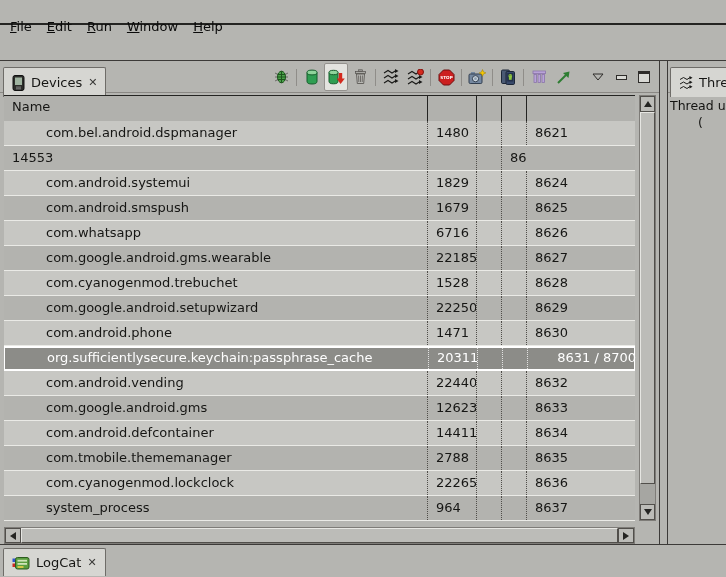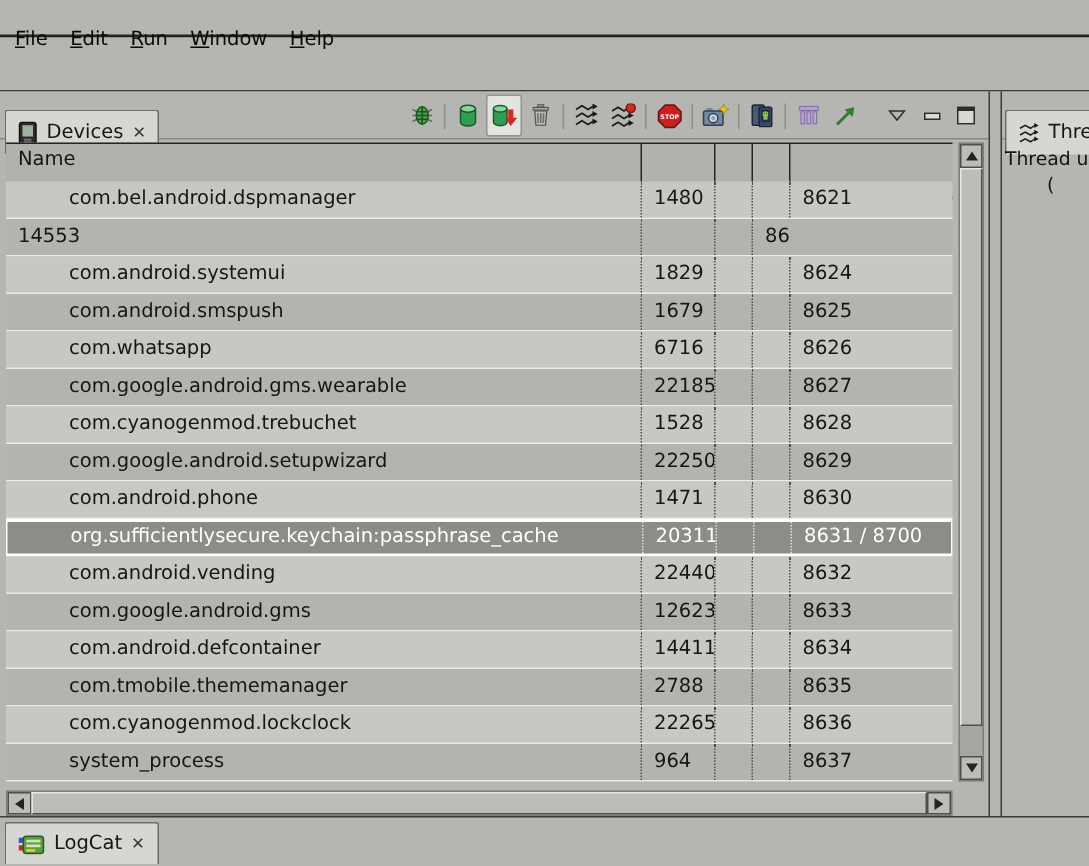--- a/index.html
+++ b/index.html
@@ -15,21 +15,21 @@
   .toolstrip { height:35px; background:#b5b5b1; }
 
   
   .main { height:484px; border-top:1px solid #3c3a38; display:flex; }
   .devices-pane { width:660px; position:relative; background:#b5b5b1; border-right:1px solid #3c3a38; }
   .sash { width:7px; background:#b5b5b1; }
   .threads-pane { flex:1; position:relative; background:#b5b5b1; border-left:1px solid #3c3a38; overflow:hidden; }
 
   
   .tabrow { height:32px; position:relative; border-bottom:1px solid #8a8884; }
-  .tab { position:absolute; top:12px; height:30px; background:#d6d6d2; border:1px solid #6e6c68; border-bottom:none; border-radius:2px 2px 0 0; display:flex; align-items:center; gap:6px; padding:0 8px; font-size:13px; white-space:nowrap; }
+  .tab { position:absolute; top:6px; height:30px; background:#d6d6d2; border:1px solid #6e6c68; border-bottom:none; border-radius:2px 2px 0 0; display:flex; align-items:center; gap:6px; padding:0 8px; font-size:13px; white-space:nowrap; }
   .close { font-size:11px; font-weight:bold; color:#3a3a38; }
 
   
   .vtoolbar { position:absolute; right:6px; top:0; height:32px; display:flex; align-items:center; }
   .tbtn { width:24px; height:28px; display:flex; align-items:center; justify-content:center; }
   .tbtn.active { background:#e3e3df; border:1px solid #94928e; border-radius:2px; }
   .tsep { width:1px; height:17px; background:#8f8d89; margin:0 3px; }
   .tgap { width:9px; }
   .winbtn { width:18px; height:22px; display:flex; align-items:center; justify-content:center; margin-left:5px; }
   .min-glyph { width:11px; height:5px; border:1px solid #2e2c2a; background:#d8d8d4; }
@@ -45,21 +45,21 @@
   .tbody { position:absolute; top:28px; left:4px; width:631px; }
   .row { display:grid; grid-template-columns:424px 49px 25px 25px 108px; height:25px; border-bottom:1px solid #eaeae6; }
   .row:nth-child(odd) { background:#c7c7c3; }
   .row:nth-child(even) { background:#b3b3af; }
   .cell { font-size:13px; line-height:23px; white-space:nowrap; overflow:hidden; border-right:1px dotted #504e4a; }
   .c-name { padding-left:42px; }
   .c-pid, .c-port { padding-left:8px; }
   .c-port { border-right:none; }
   .row.selected { background:#8c8c88 !important; color:#fff; border:1px solid #fff; border-top-width:2px; border-bottom-width:2px; }
   .row.selected .cell { line-height:19px; border-right-color:rgba(255,255,255,.75); }
-  .row.selected .c-port { border-right:none; }
+  .row.selected .c-port { border-right:none;text-align:right; }
 
   
   .vscroll { position:absolute; left:639px; top:2px; width:17px; height:426px; background:#a6a6a2; border:1px solid #7e7c78; }
   .sb-btn { position:absolute; left:0; width:15px; height:16px; background:#bcbcb8; border:1px solid #514f4b; display:flex; align-items:center; justify-content:center; }
   .sb-up { top:0; } .sb-down { bottom:0; }
   .tri-up { width:0;height:0;border-left:4px solid transparent;border-right:4px solid transparent;border-bottom:6px solid #242422; }
   .tri-down { width:0;height:0;border-left:4px solid transparent;border-right:4px solid transparent;border-top:6px solid #242422; }
   .tri-left { width:0;height:0;border-top:4px solid transparent;border-bottom:4px solid transparent;border-right:6px solid #242422; }
   .tri-right { width:0;height:0;border-top:4px solid transparent;border-bottom:4px solid transparent;border-left:6px solid #242422; }
   .vthumb { position:absolute; left:0; top:16px; width:15px; height:372px; background:#bcbcb8; border:1px solid #514f4b; border-top-color:#e6e6e2; border-left-color:#e6e6e2; }

